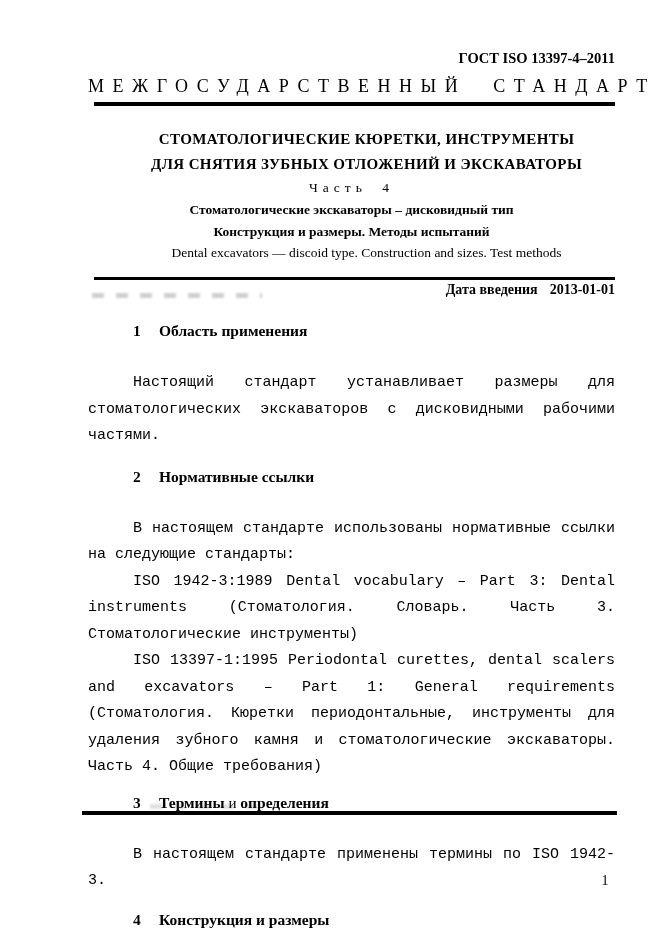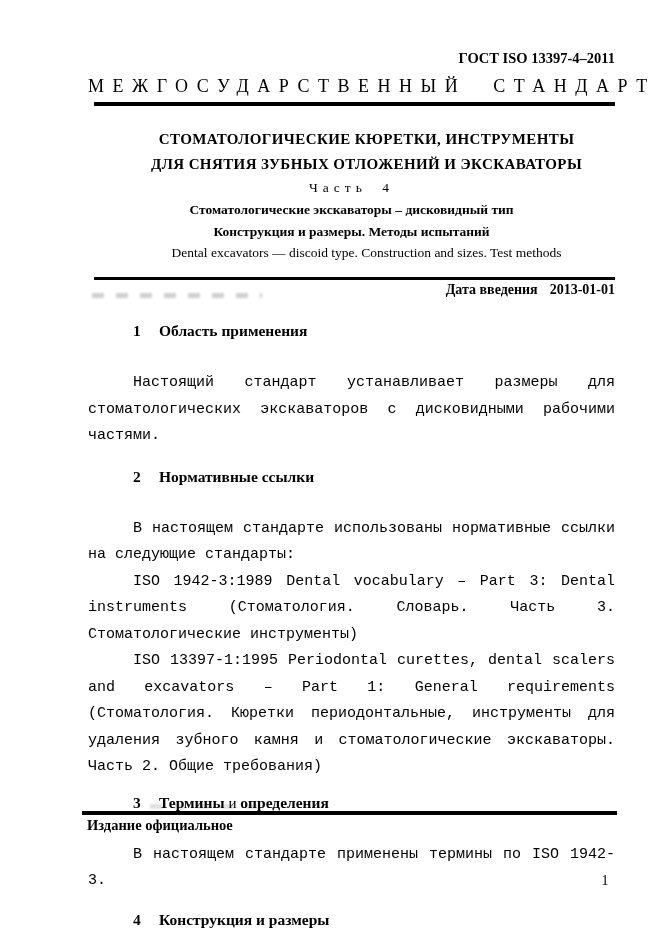--- a/index.html
+++ b/index.html
@@ -189,21 +189,21 @@
       </div>
       <p class="body-p lead">Настоящий стандарт устанавливает размеры для стоматологических экскаваторов с дисковидными рабочими частями.</p>
     </div>
 
     <div class="section">
       <div class="h s2">
         <span class="h-num">2</span><span>Нормативные ссылки</span>
       </div>
       <p class="body-p lead">В настоящем стандарте использованы нормативные ссылки на следующие стандарты:</p>
       <p class="body-p">ISO 1942-3:1989 Dental vocabulary – Part 3: Dental instruments (Стоматология. Словарь. Часть 3. Стоматологические инструменты)</p>
-      <p class="body-p">ISO 13397-1:1995 Periodontal curettes, dental scalers and excavators – Part 1: General requirements (Стоматология. Кюретки периодонтальные, инструменты для удаления зубного камня и стоматологические экскаваторы. Часть 2. Общие требования)</p>
+      <p class="body-p">ISO 13397-1:1995 Periodontal curettes, dental scalers and excavators – Part 1: General requirements (Стоматология. Кюретки периодонтальные, инструменты для удаления зубного камня и стоматологические экскаваторы. Часть 4. Общие требования)</p>
     </div>
 
     <div class="section">
       <div class="h s3">
         <span class="h-num">3</span><span>Термины</span>
         <span class="h-reg">и</span>
         <span>определения</span>
       </div>
       <p class="body-p lead">В настоящем стандарте применены термины по ISO 1942-3.</p>
     </div>
@@ -213,15 +213,14 @@
         <span class="h-num">4</span><span>Конструкция и размеры</span>
       </div>
     </div>
 
   </div>
 
   <div class="scan-artifact artifact-1"></div>
   <div class="scan-artifact artifact-2"></div>
 
   <div class="footer-rule"></div>
-  <div class="official-edition">Издание официальное</div>
   <div class="page-num">1</div>
 </div>
 
 </body></html>

